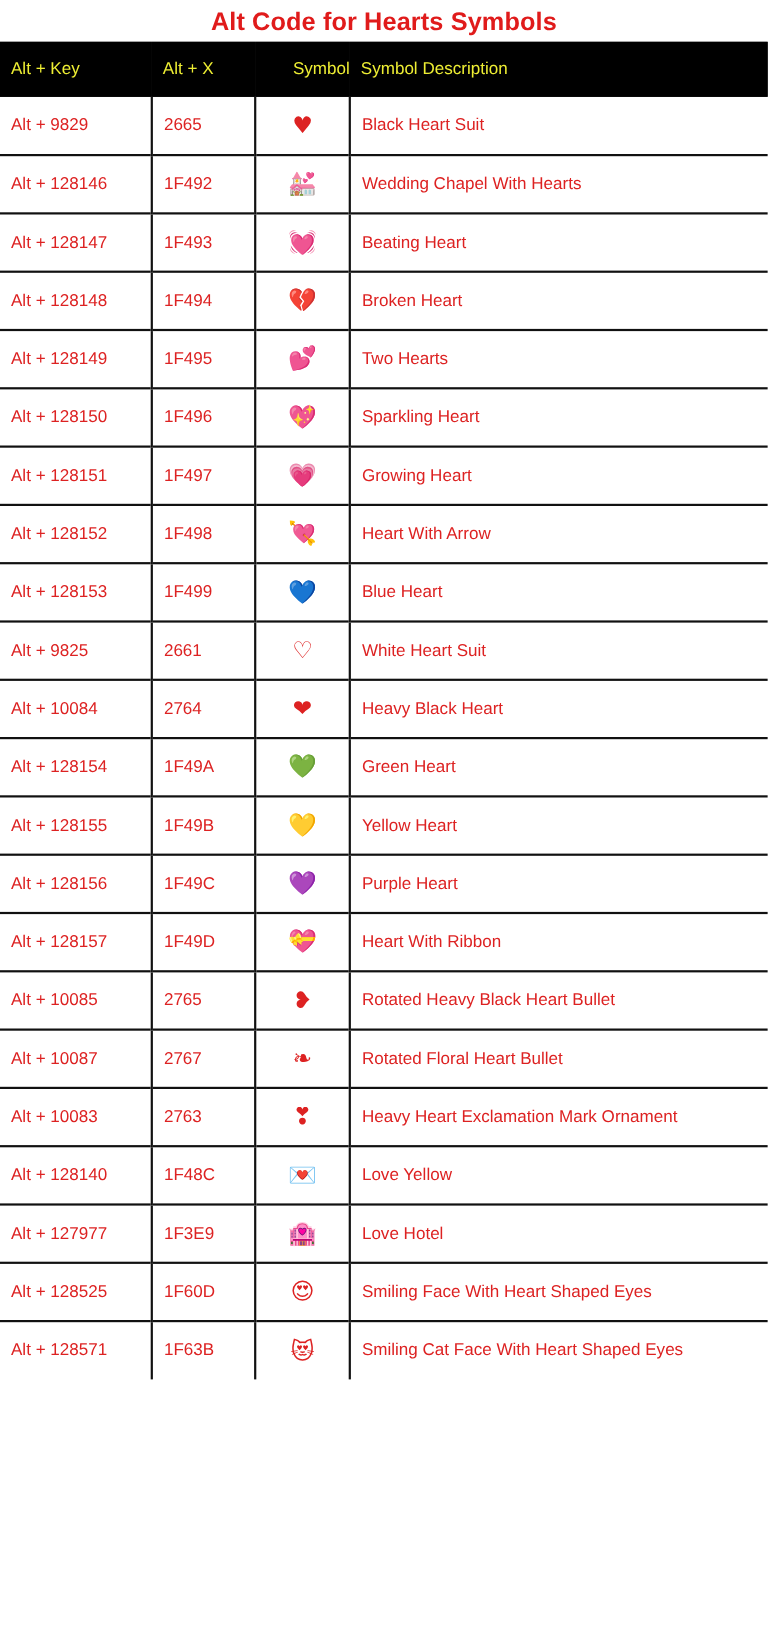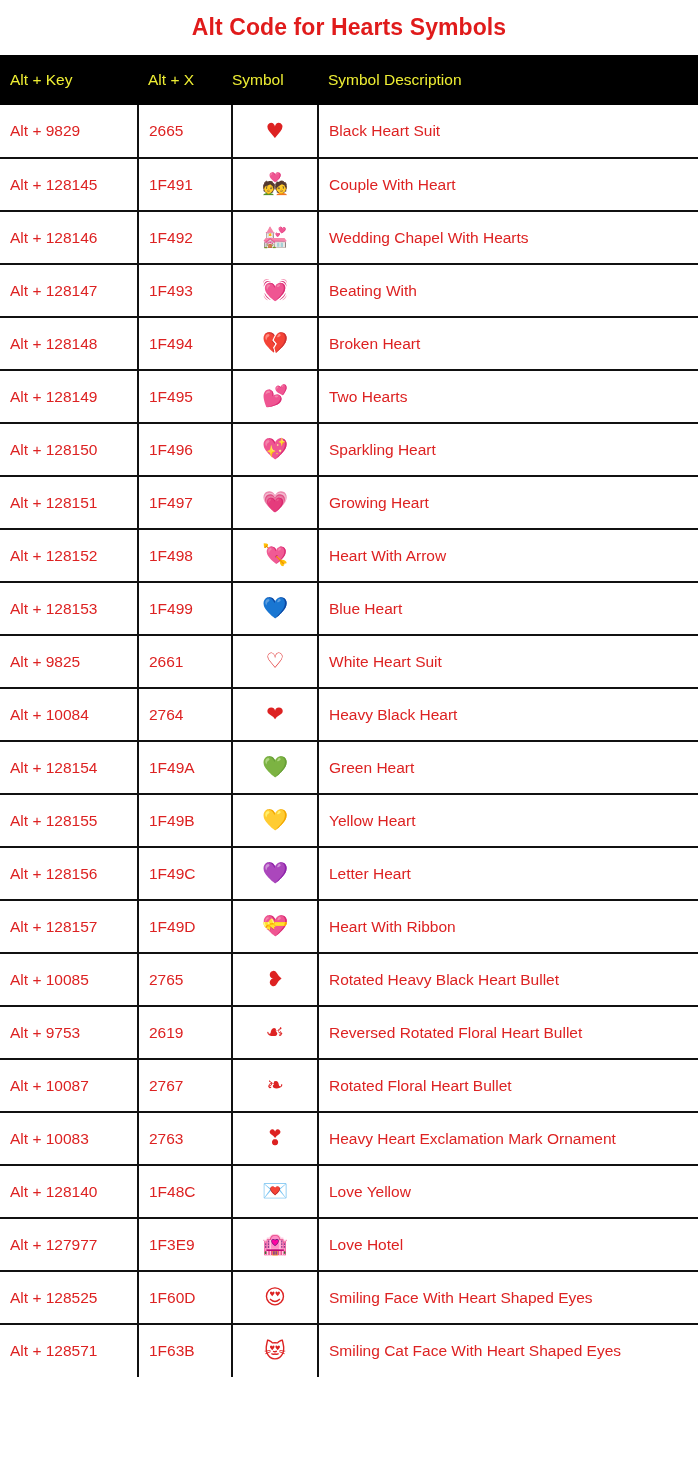--- a/index.html
+++ b/index.html
@@ -10,21 +10,21 @@
   body {
     width: 698px;
     height: 1477px;
     overflow: hidden;
     font-family: "Liberation Sans", sans-serif;
     -webkit-font-smoothing: none;
   }
 
   #page-title {
     width: 698px;
-    height: 55px;
+    height: 38px;
     box-sizing: border-box;
     display: flex;
     align-items: center;
     justify-content: center;
     color: #e01b1b;
     font-size: 23px;
     font-weight: bold;
     letter-spacing: 0.1px;
     background: #ffffff;
   }
@@ -49,21 +49,21 @@
     color: #eeee33;
     font-size: 15.5px;
     font-weight: normal;
     text-align: left;
     padding: 0 0 0 10px;
     border: none;
     vertical-align: middle;
     white-space: nowrap;
   }
   thead th.th-symbol {
-    text-align: left;
+    text-align: right;
     padding: 0;
     margin-top: 40px;
   }
 
   tbody tr.data-row {
     height: 53px;
     background: #ffffff;
   }
   tbody td {
     border-top: 2px solid #111111;
@@ -112,36 +112,30 @@
     </tr>
   </thead>
   <tbody id="table-body">
       <tr class="data-row">
         <td class="cell-key">Alt + 9829</td>
         <td class="cell-altx">2665</td>
         <td class="cell-symbol">♥</td>
         <td class="cell-desc">Black Heart Suit</td>
       </tr>
       <tr class="data-row">
-        <td class="cell-key">Alt + 128145</td>
-        <td class="cell-altx">1F491</td>
-        <td class="cell-symbol">💑</td>
-        <td class="cell-desc">Couple With Heart</td>
-      </tr>
-      <tr class="data-row">
         <td class="cell-key">Alt + 128146</td>
         <td class="cell-altx">1F492</td>
         <td class="cell-symbol">💒</td>
         <td class="cell-desc">Wedding Chapel With Hearts</td>
       </tr>
       <tr class="data-row">
         <td class="cell-key">Alt + 128147</td>
         <td class="cell-altx">1F493</td>
         <td class="cell-symbol">💓</td>
-        <td class="cell-desc">Beating With</td>
+        <td class="cell-desc">Beating Heart</td>
       </tr>
       <tr class="data-row">
         <td class="cell-key">Alt + 128148</td>
         <td class="cell-altx">1F494</td>
         <td class="cell-symbol">💔</td>
         <td class="cell-desc">Broken Heart</td>
       </tr>
       <tr class="data-row">
         <td class="cell-key">Alt + 128149</td>
         <td class="cell-altx">1F495</td>
@@ -193,41 +187,35 @@
       <tr class="data-row">
         <td class="cell-key">Alt + 128155</td>
         <td class="cell-altx">1F49B</td>
         <td class="cell-symbol">💛</td>
         <td class="cell-desc">Yellow Heart</td>
       </tr>
       <tr class="data-row">
         <td class="cell-key">Alt + 128156</td>
         <td class="cell-altx">1F49C</td>
         <td class="cell-symbol">💜</td>
-        <td class="cell-desc">Letter Heart</td>
+        <td class="cell-desc">Purple Heart</td>
       </tr>
       <tr class="data-row">
         <td class="cell-key">Alt + 128157</td>
         <td class="cell-altx">1F49D</td>
         <td class="cell-symbol">💝</td>
         <td class="cell-desc">Heart With Ribbon</td>
       </tr>
       <tr class="data-row">
         <td class="cell-key">Alt + 10085</td>
         <td class="cell-altx">2765</td>
         <td class="cell-symbol">❥</td>
         <td class="cell-desc">Rotated Heavy Black Heart Bullet</td>
       </tr>
       <tr class="data-row">
-        <td class="cell-key">Alt + 9753</td>
-        <td class="cell-altx">2619</td>
-        <td class="cell-symbol">☙</td>
-        <td class="cell-desc">Reversed Rotated Floral Heart Bullet</td>
-      </tr>
-      <tr class="data-row">
         <td class="cell-key">Alt + 10087</td>
         <td class="cell-altx">2767</td>
         <td class="cell-symbol">❧</td>
         <td class="cell-desc">Rotated Floral Heart Bullet</td>
       </tr>
       <tr class="data-row">
         <td class="cell-key">Alt + 10083</td>
         <td class="cell-altx">2763</td>
         <td class="cell-symbol">❣</td>
         <td class="cell-desc">Heavy Heart Exclamation Mark Ornament</td>

